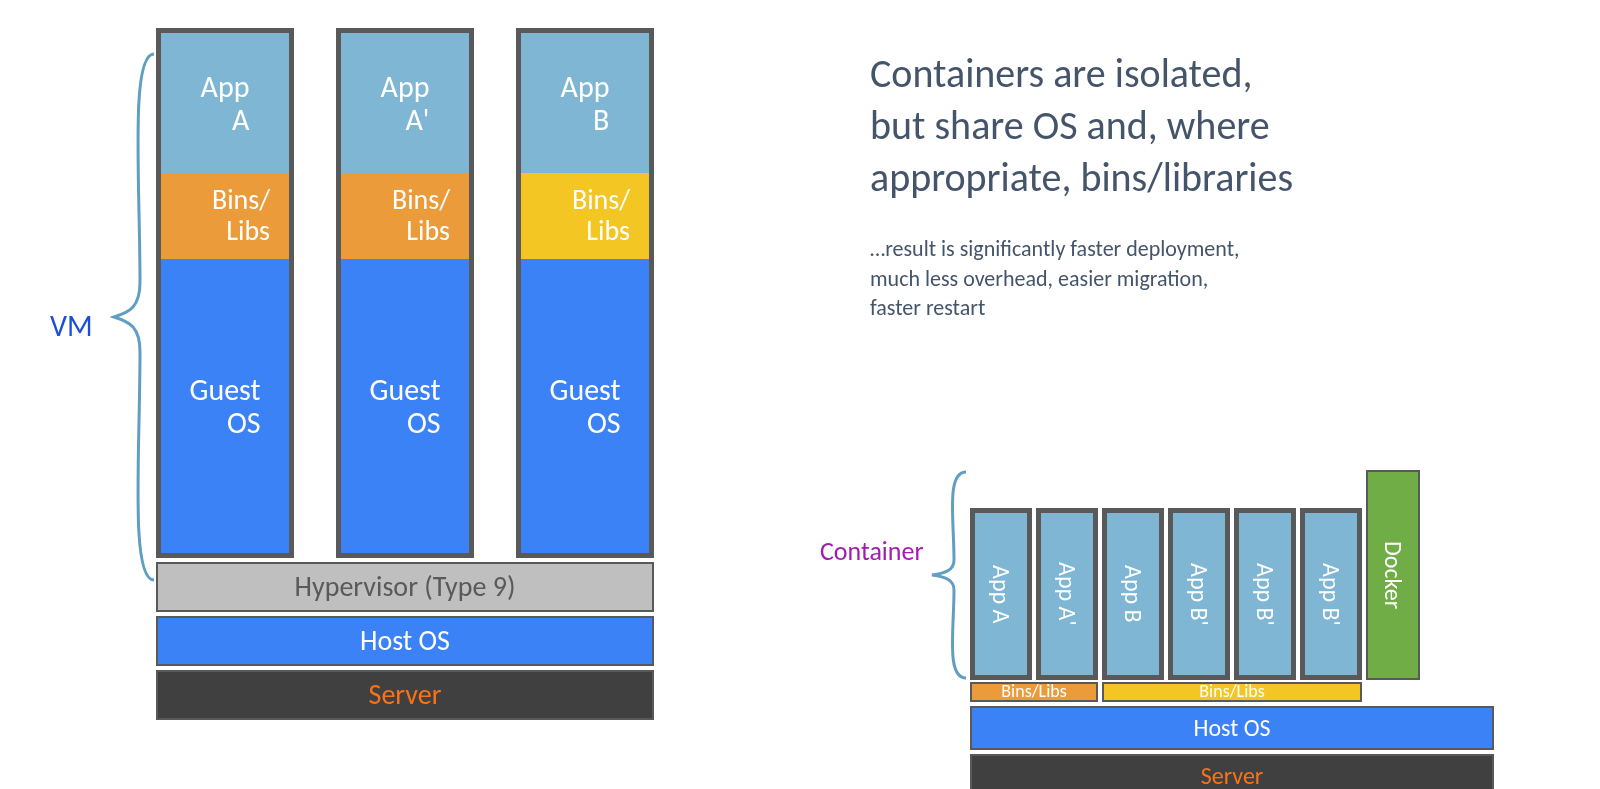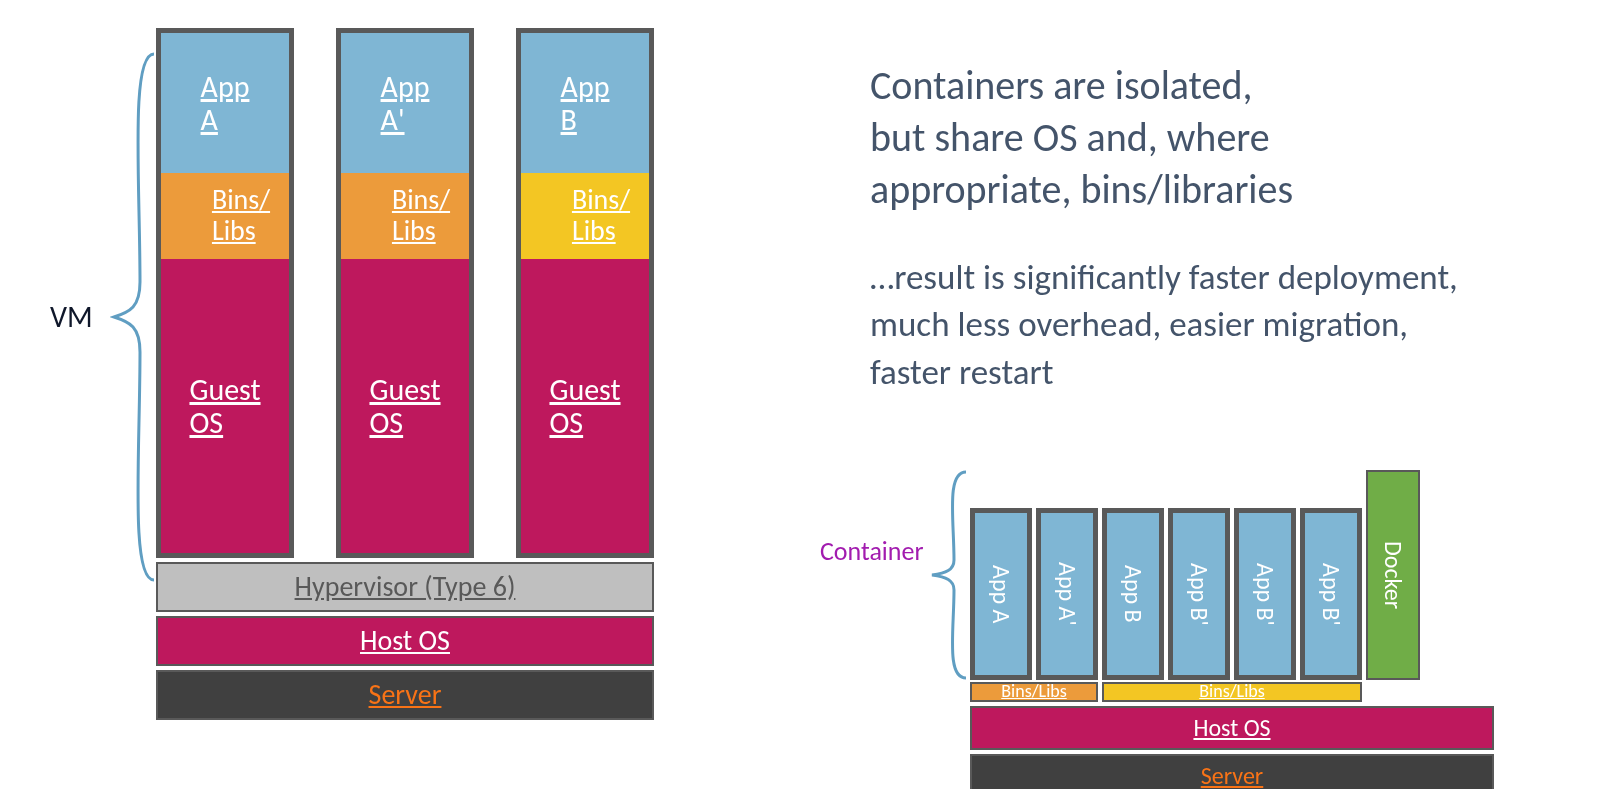--- a/index.html
+++ b/index.html
@@ -14,28 +14,27 @@
   }
   .diagram { position: absolute; }
   .col-stack {
     display: flex;
     flex-direction: column;
   }
   .box {
     display: flex;
     align-items: center;
     justify-content: center;
-    text-align: left;
+    text-align: right;
     line-height: 1.1;
-    text-decoration: underline;
   }
   .blue   { background:#7fb6d4; color:#fff; }
   .orange { background:#ec9b3b; color:#fff; }
   .yellow { background:#f3c623; color:#fff; }
-  .purple { background:#be185d; color:#fff; }
+  .purple { background:#3b82f6; color:#fff; }
   .grey   { background:#bfbfbf; color:#595959; }
   .dark   { background:#404040; color:#f97316; }
   .green  { background:#70ad47; color:#fff; }
   .thick-border { border:5px solid #595959; }
   .thin-border  { border:2px solid #595959; }
 
   
   .vm-area { left: 50px; top: 28px; }
   .vm-cols {
     display: flex;
@@ -44,45 +43,45 @@
   }
   .vm-col { width: 138px; height: 530px; }
   .vm-app   { height:140px; font-size:30px; }
   .vm-bins  { height: 86px; font-size:28px;padding-left:32px; }
   .vm-guest { flex:1; font-size:30px; }
   .vm-base  { margin-left:106px; width:498px; }
   .vm-base .box { height:50px; font-size:28px; margin-top:4px; }
 
   .vm-label {
     position:absolute;
-    left:0; top:270px;
+    left:0; top:279px;
     font-size:30px;
-    color:#0f172a;
+    color:#1d4ed8;
   }
   .brace {
     position:absolute;
     stroke:#609ec2;
     fill:none;
     stroke-width:3;
   }
 
   
   .text-block {
     position:absolute;
-    left:870px; top:60px;
+    left:870px; top:48px;
     width:650px;
     color:#44546a;
   }
   .text-block .heading {
     font-size:40px;
     line-height:1.3;
   }
   .text-block .sub {
-    font-size:35px;
-    margin-top:38px;
+    font-size:22px;
+    margin-top:30px;
     line-height:1.35;
   }
 
   
   .ctr-area { left:820px; top:470px; }
   .ctr-label {
     position:absolute;
     left:0; top:65px;
     font-size:26px;
     color:#a21caf;
@@ -144,21 +143,21 @@
       <div class="box purple vm-guest">Guest<br>OS</div>
     </div>
     <div class="vm-col col-stack thick-border">
       <div class="box blue vm-app">App<br>B</div>
       <div class="box yellow vm-bins">Bins/<br>Libs</div>
       <div class="box purple vm-guest">Guest<br>OS</div>
     </div>
   </div>
 
   <div class="vm-base">
-    <div class="box grey thin-border">Hypervisor (Type 6)</div>
+    <div class="box grey thin-border">Hypervisor (Type 9)</div>
     <div class="box purple thin-border">Host OS</div>
     <div class="box dark thin-border">Server</div>
   </div>
 </div>
 
 <div class="text-block">
   <div class="heading">Containers are isolated,<br>but share OS and, where<br>appropriate, bins/libraries</div>
   <div class="sub">…result is significantly faster deployment,<br>much less overhead, easier migration,<br>faster restart</div>
 </div>
 

